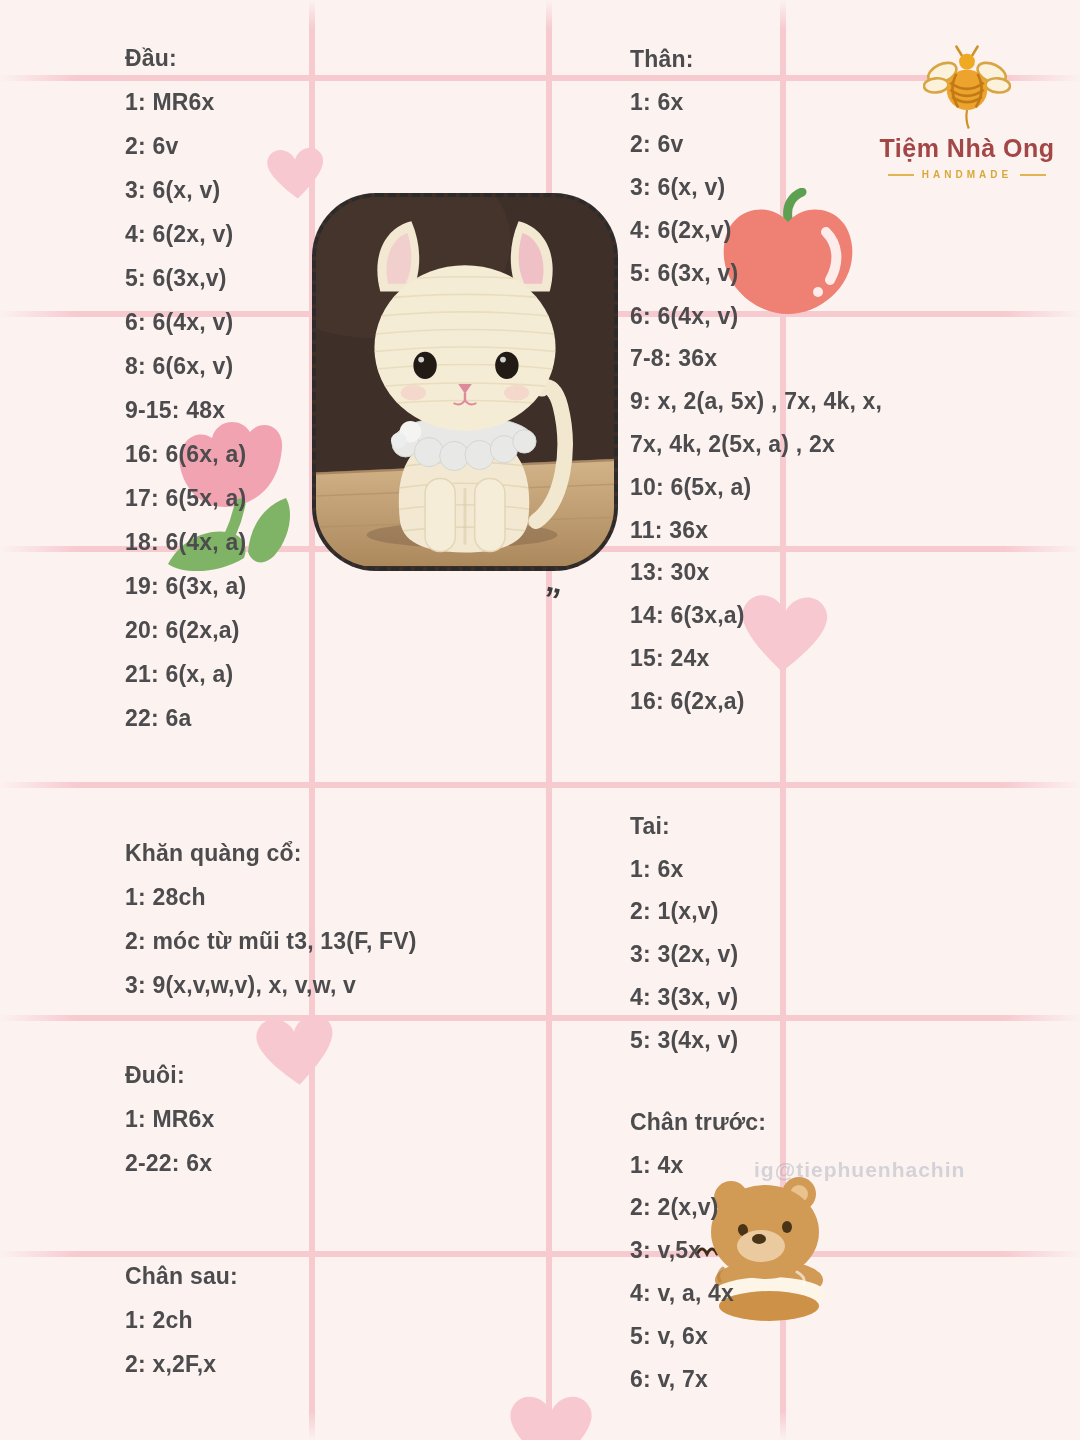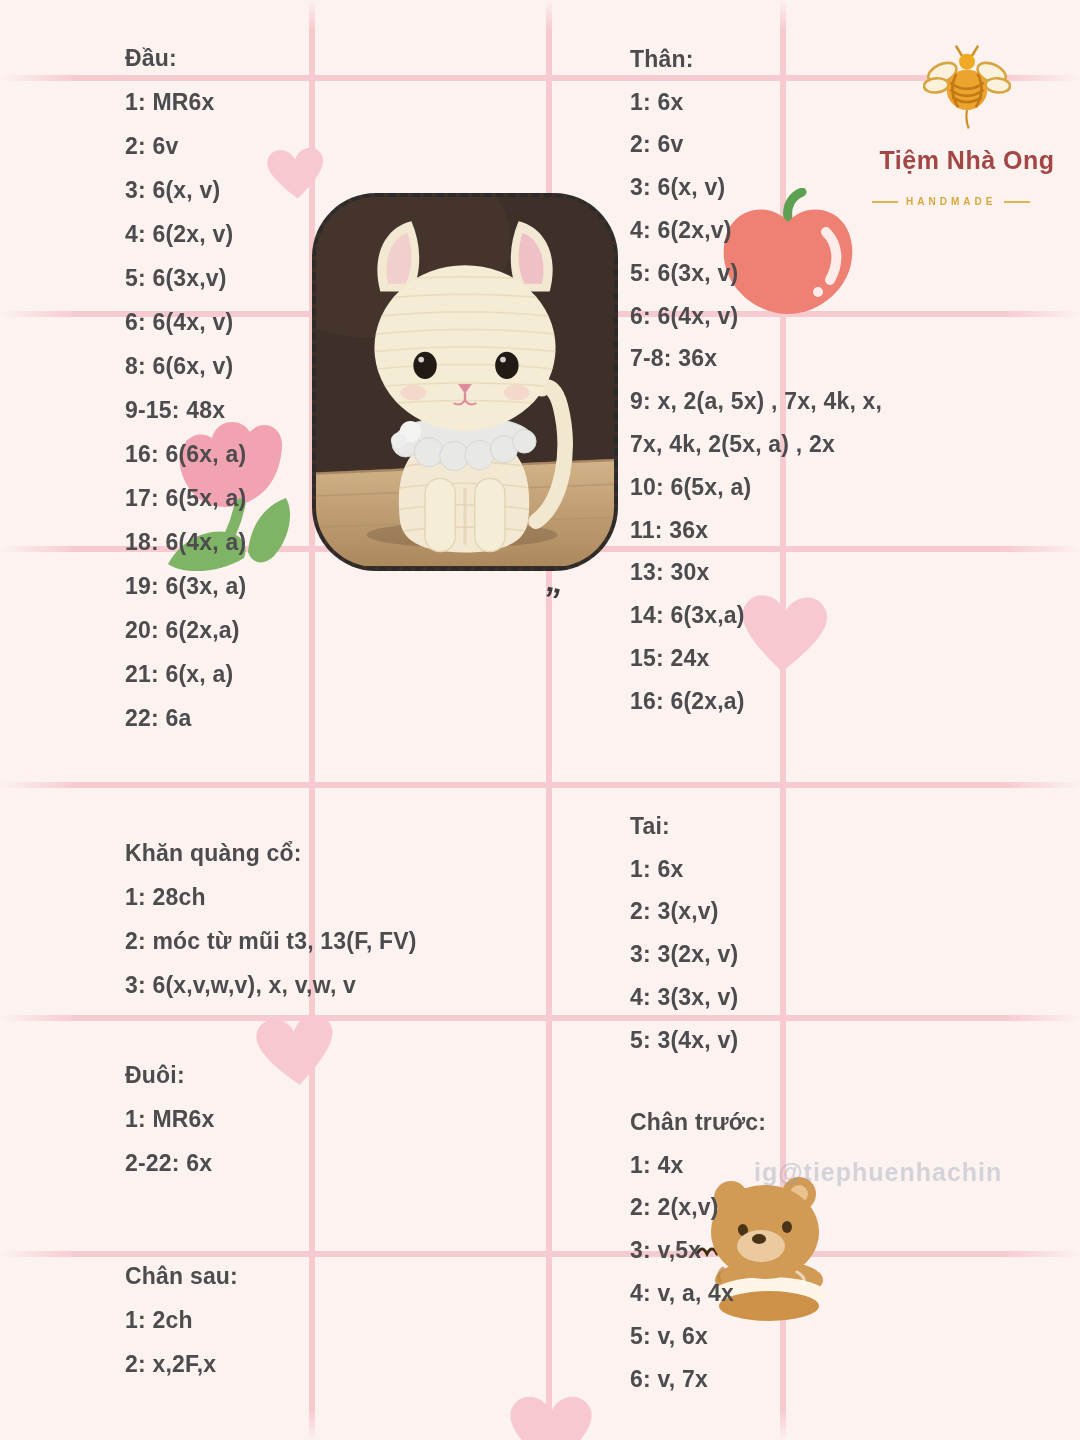--- a/index.html
+++ b/index.html
@@ -29,27 +29,27 @@
   #sec-dau{left:125px;top:36px;--lh:44px;}
   #sec-khan{left:125px;top:831px;--lh:44px;}
   #sec-duoi{left:125px;top:1053px;--lh:44px;}
   #sec-chansau{left:125px;top:1226px;margin-top:28px;--lh:44px;}
   #sec-than{left:630px;top:38px;--lh:42.8px;}
   #sec-tai{left:630px;top:805px;--lh:42.8px;}
   #sec-chantruoc{left:630px;top:1101px;--lh:42.8px;}
   
   #logo{position:absolute;left:872px;top:44px;width:190px;text-align:center;z-index:5;}
   #logo .bee{display:block;margin:0 auto;}
-  .logo-title{margin-top:14px;font-size:25px;font-weight:bold;color:#a34646;letter-spacing:.5px;}
-  .logo-sub{margin-top:21px;display:flex;align-items:center;gap:8px;
+  .logo-title{margin-top:2px;font-size:25px;font-weight:bold;color:#a34646;letter-spacing:.5px;}
+  .logo-sub{margin-top:6px;display:flex;align-items:center;justify-content:center;gap:8px;
     font-size:10px;font-weight:bold;color:#d9a83a;letter-spacing:4px;}
   .logo-sub .dash{width:26px;height:2px;background:#e0b44e;}
   
   #watermark{position:absolute;left:754px;top:1158px;z-index:2;
-    font-size:25px;font-weight:bold;color:#94a0b4;opacity:.38;filter:blur(.6px);letter-spacing:1px;}
+    font-size:21px;font-weight:bold;color:#94a0b4;opacity:.38;filter:blur(.6px);letter-spacing:1px;}
   #stray{position:absolute;left:543px;top:580px;z-index:2;font-size:34px;font-weight:bold;
     color:#3c3c3c;transform:rotate(12deg);}
   .heart-svg{display:block;width:100%;height:100%;}
 </style>
 </head>
 <body>
 
 <div class="canvas">
 
   <div class="hline" style="top:75px"></div>
@@ -240,21 +240,21 @@
     <div class="ln">19: 6(3x, a)</div>
     <div class="ln">20: 6(2x,a)</div>
     <div class="ln">21: 6(x, a)</div>
     <div class="ln">22: 6a</div>
   </div>
 
   <div class="sec" id="sec-khan">
     <div class="ln">Khăn quàng cổ:</div>
     <div class="ln">1: 28ch</div>
     <div class="ln">2: móc từ mũi t3, 13(F, FV)</div>
-    <div class="ln">3: 6(x,v,w,v), x, v,w, v</div>
+    <div class="ln">3: 9(x,v,w,v), x, v,w, v</div>
   </div>
 
   <div class="sec" id="sec-duoi">
     <div class="ln">Đuôi:</div>
     <div class="ln">1: MR6x</div>
     <div class="ln">2-22: 6x</div>
   </div>
 
   <div class="sec" id="sec-chansau">
     <div class="ln">Chân sau:</div>
@@ -277,21 +277,21 @@
     <div class="ln">11: 36x</div>
     <div class="ln">13: 30x</div>
     <div class="ln">14: 6(3x,a)</div>
     <div class="ln">15: 24x</div>
     <div class="ln">16: 6(2x,a)</div>
   </div>
 
   <div class="sec" id="sec-tai">
     <div class="ln">Tai:</div>
     <div class="ln">1: 6x</div>
-    <div class="ln">2: 3(x,v)</div>
+    <div class="ln">2: 1(x,v)</div>
     <div class="ln">3: 3(2x, v)</div>
     <div class="ln">4: 3(3x, v)</div>
     <div class="ln">5: 3(4x, v)</div>
   </div>
 
   <div class="sec" id="sec-chantruoc">
     <div class="ln">Chân trước:</div>
     <div class="ln">1: 4x</div>
     <div class="ln">2: 2(x,v)</div>
     <div class="ln">3: v,5x</div>

